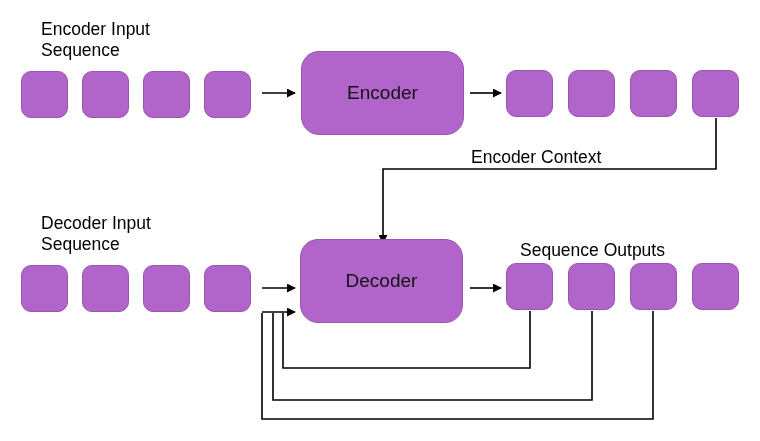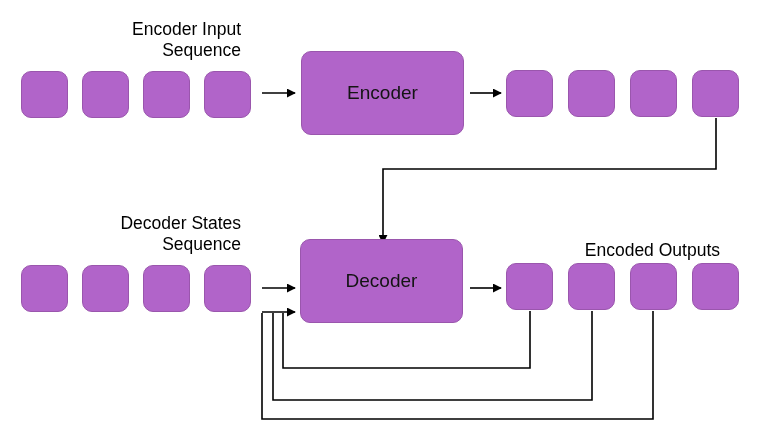--- a/index.html
+++ b/index.html
@@ -15,21 +15,21 @@
     width:760px;height:441px;
     background:var(--background);
     font-family:"Liberation Sans", sans-serif;
     color:var(--text);
     overflow:hidden;
   }
   .wires{position:absolute;left:0;top:0;width:760px;height:441px;pointer-events:none;}
   .wires path{fill:none;stroke:var(--line);stroke-width:1.6;stroke-linejoin:miter;}
   .label{
     position:absolute;
-    text-align:right;
+    text-align:left;
     font-size:17.5px;
     line-height:21px;
     white-space:nowrap;
     color:var(--text);
   }
   .row{
     position:absolute;
     display:flex;
   }
   .row.left-gap{gap:14px;}
@@ -37,21 +37,21 @@
   .block{
     width:47px;height:47px;
     border-radius:10px;
     background:var(--block-fill);
     border:1.5px solid var(--block-stroke);
     box-sizing:border-box;
   }
   .bigbox{
     position:absolute;
     width:163px;height:84px;
-    border-radius:10px;
+    border-radius:18px;
     background:var(--block-fill);
     border:1.5px solid var(--block-stroke);
     box-sizing:border-box;
     display:flex;align-items:center;justify-content:center;
     font-size:19px;
     color:#141414;
   }
 </style>
 </head>
 <body>
@@ -92,38 +92,39 @@
   </div>
 
 
   <div class="row right-gap" style="left:506px;top:70px">
     <div class="block"></div>
   <div class="block"></div>
       <div class="block"></div>
       <div class="block"></div>
     </div>
 
+  <div class="label" style="left:471px;top:147px;width:200px">Encoder Context</div>
 
   <div class="label" style="left:41px;top:213px;width:200px">
-    <div>Decoder States</div>
+    <div>Decoder Input</div>
     <div>Sequence</div>
   </div>
 
   <div class="row left-gap" style="left:21px;top:265px">
     <div class="block"></div>
   <div class="block"></div>
       <div class="block"></div>
       <div class="block"></div>
     </div>
 
   <div class="bigbox" style="left:300px;top:239px">
     <span>Decoder</span>
   </div>
 
-  <div class="label" style="left:520px;top:240px;width:200px">Encoded Outputs</div>
+  <div class="label" style="left:520px;top:240px;width:200px">Sequence Outputs</div>
 
   <div class="row right-gap" style="left:506px;top:263px">
     <div class="block"></div>
   <div class="block"></div>
       <div class="block"></div>
       <div class="block"></div>
     </div>
 
 </div>
 

